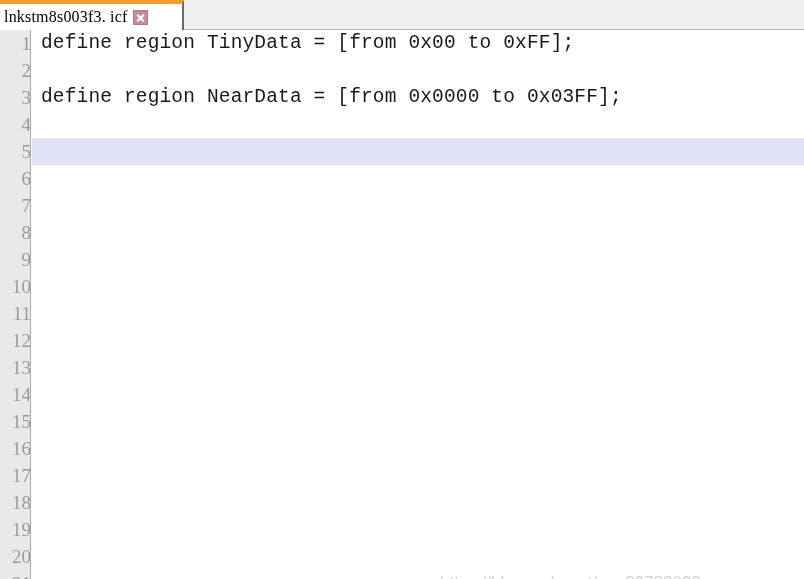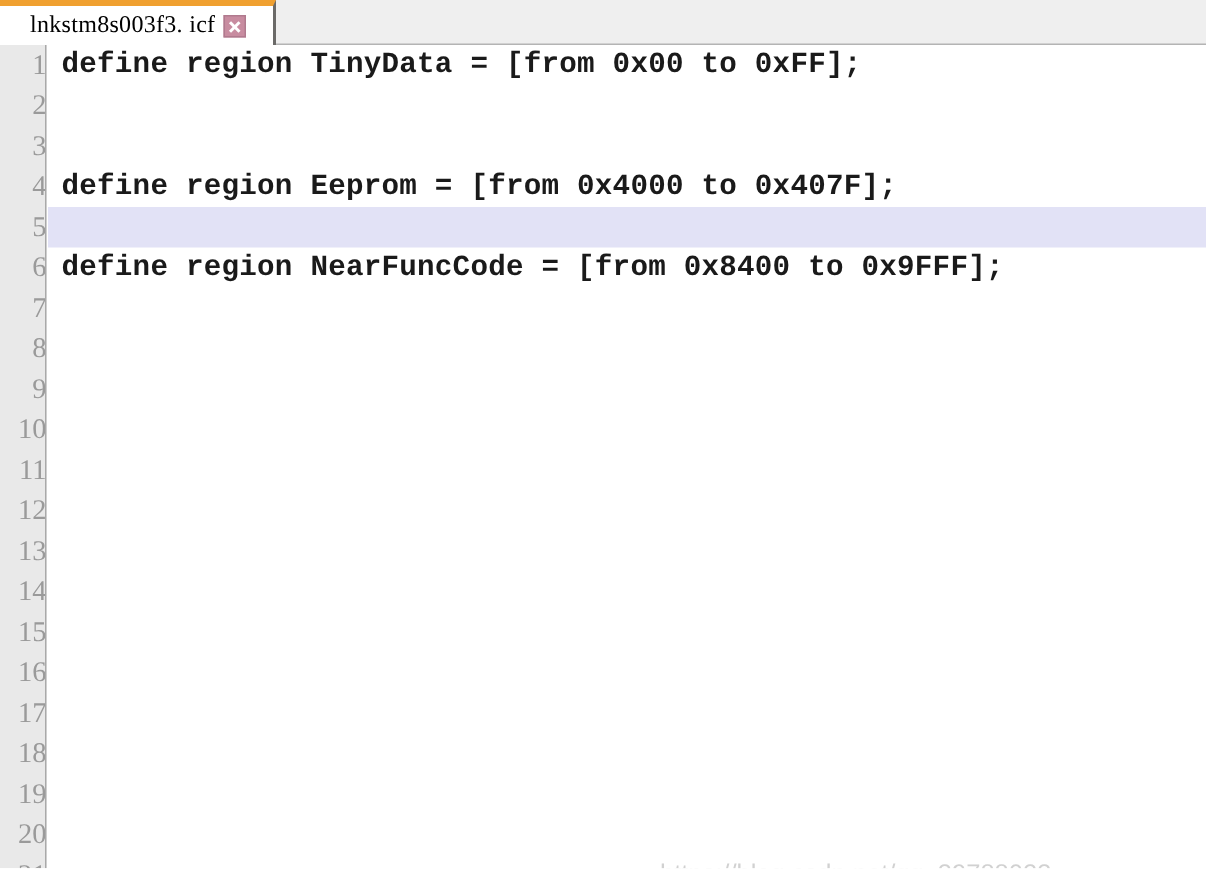--- a/index.html
+++ b/index.html
@@ -28,21 +28,21 @@
   .tab {
     position: absolute;
     left: 0; top: 0;
     width: 184px; height: 30px;
     background: #ffffff;
     box-sizing: border-box;
     border-right: 2px solid #6b6a68;
     border-top: 4px solid #f0a030;
     display: flex;
     align-items: center;
-    padding-left: 20px;
+    padding-left: 4px;
   }
   .tab-label {
     font-family: "Liberation Serif", "DejaVu Serif", serif;
     font-size: 16px;
     color: #000000;
     letter-spacing: 0.2px;
     white-space: nowrap;
   }
   .tab-close {
     width: 15px; height: 15px;
@@ -96,21 +96,20 @@
     font-size: 19px;
     color: #9a9a9a;
     box-sizing: border-box;
     white-space: nowrap;
   }
   .code {
     position: absolute;
     left: 32px; top: 0;
     width: 772px; height: 549px;
     overflow: hidden;
-    font-weight: bold;
   }
   .codeline {
     height: 27px;
     line-height: 27px;
     font-family: "Liberation Mono", "DejaVu Sans Mono", monospace;
     font-size: 19.5px;
     color: #1a1a1a;
     white-space: pre;
     padding-left: 9px;
     box-sizing: border-box;
@@ -168,24 +167,23 @@
           <div class="lineno">18</div>
           <div class="lineno">19</div>
           <div class="lineno">20</div>
           <div class="lineno">21</div>
         </div>
     </div>
 
     <div class="code" id="code-area">
         <div class="codeline">define region TinyData = [from 0x00 to 0xFF];</div>
         <div class="codeline"></div>
+        <div class="codeline">define region NearData = [from 0x0000 to 0x03FF];</div>
         <div class="codeline"></div>
-        <div class="codeline">define region Eeprom = [from 0x4000 to 0x407F];</div>
         <div class="codeline highlight"></div>
-        <div class="codeline">define region NearFuncCode = [from 0x8400 to 0x9FFF];</div>
         <div class="codeline"></div>
         <div class="codeline"></div>
         <div class="codeline"></div>
         <div class="codeline"></div>
         <div class="codeline"></div>
         <div class="codeline"></div>
         <div class="codeline"></div>
         <div class="codeline"></div>
         <div class="codeline"></div>
         <div class="codeline"></div>

